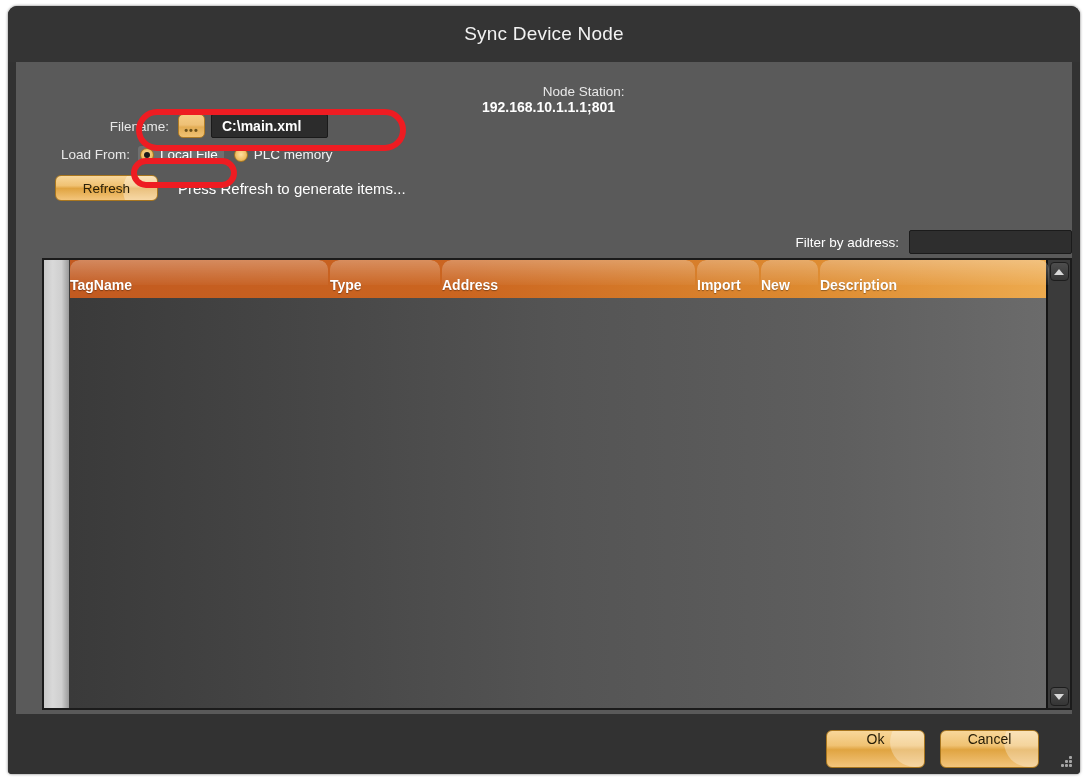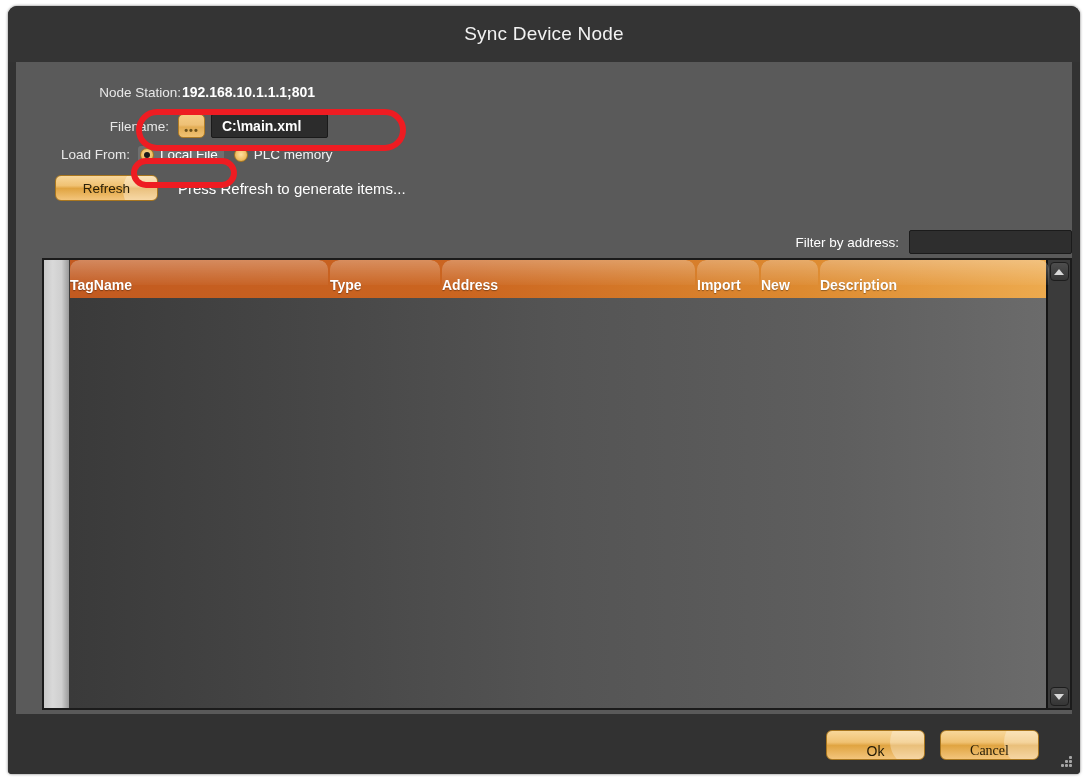--- a/index.html
+++ b/index.html
@@ -47,21 +47,21 @@
     white-space: nowrap;
   }
   .field-value {
     color: #ffffff;
     font-size: 14px;
     font-weight: bold;
     white-space: nowrap;
   }
 
   
-  #node-station-row { left: 12px; top: 22px; width: 100%; }
+  #node-station-row { left: 4px; top: 22px; width: 100%; flex-direction: column; }
   #node-station-label { width: 153px; }
   #node-station-value { margin-left: 1px; }
 
   
   #filename-row { left: 0; top: 52px; width: 100%; }
   #filename-label { width: 153px; }
   #browse-button {
     margin-left: 9px;
     width: 27px; height: 24px;
     border-radius: 5px;
@@ -248,39 +248,39 @@
   
   #footer {
     position: absolute;
     left: 0; bottom: 0;
     width: 100%; height: 60px;
     background: #323232;
   }
   .action-btn {
     position: absolute;
     top: 16px;
-    width: 99px; height: 30px;
+    width: 99px; height: 38px;
     border-radius: 6px;
     border: 1px solid #a8761f;
     background: linear-gradient(180deg,#f8d79a 0%, #f0c273 40%, #e0a441 52%, #f3c57c 100%);
     color: #241b06;
     font-size: 14px;
-    display: flex; align-items: flex-end; justify-content: center;
+    display: flex; align-items: flex-start; justify-content: center;
     cursor: pointer;
     overflow: hidden;
   }
   .action-btn::after {
     content: "";
     position: absolute; right: -16px; top: -14px;
     width: 50px; height: 50px; border-radius: 50%;
     background: rgba(255,255,255,0.30);
   }
   .action-btn span { position: relative; z-index: 2; }
   #ok-button { left: 818px; }
-  #cancel-button { left: 932px; font-family: Liberation Serif, serif; }
+  #cancel-button { left: 932px; }
   #resize-grip {
     position: absolute;
     right: 5px; bottom: 4px;
     width: 16px; height: 16px;
   }
   #resize-grip i {
     position: absolute; width: 3px; height: 3px; background: #a6a6a6; border-radius: 1px;
   }
 
   

